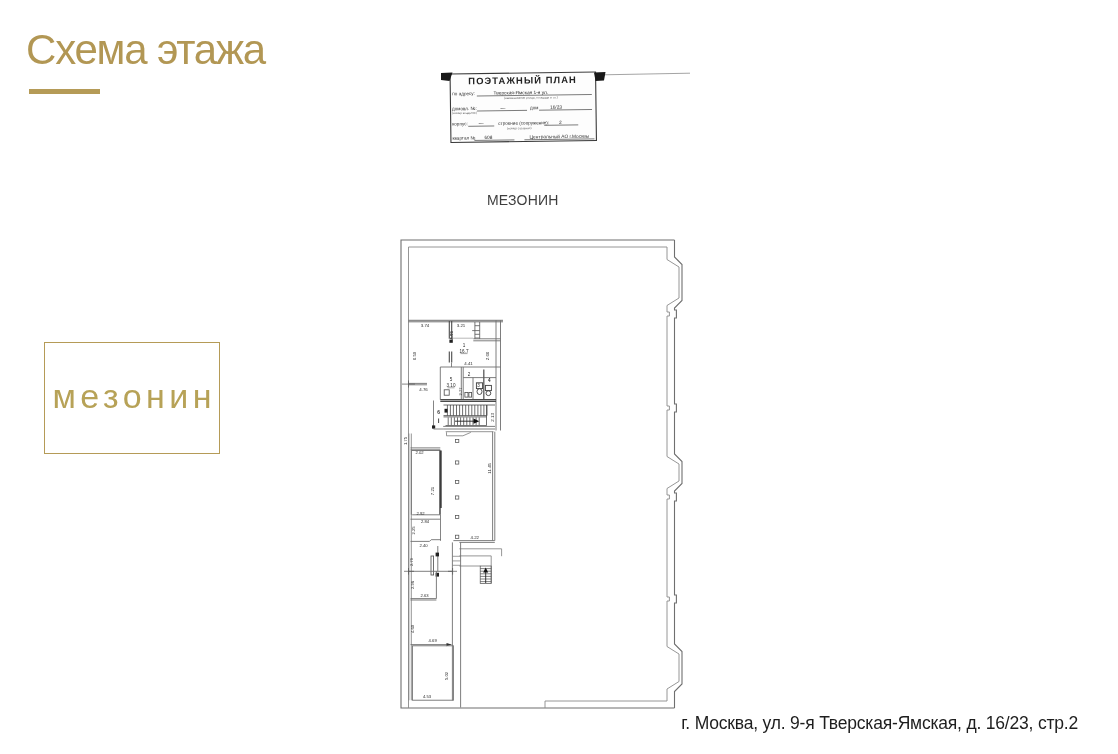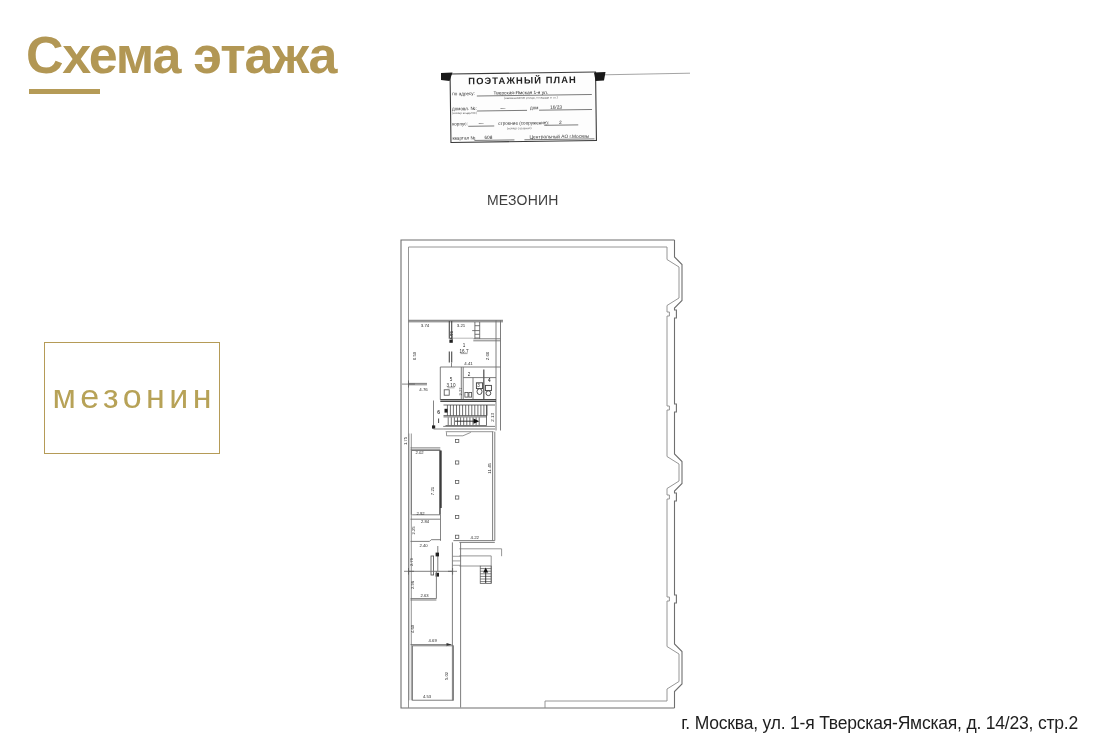--- a/index.html
+++ b/index.html
@@ -3,32 +3,32 @@
 <meta charset="utf-8">
 <style>
   html,body{margin:0;padding:0;}
   body{width:1118px;height:754px;background:#ffffff;position:relative;overflow:hidden;
        font-family:"Liberation Sans", sans-serif;}
   .abs{position:absolute;}
 </style>
 </head>
 <body>
 
-<div class="abs" style="left:26px;top:29px;font-size:52px;font-weight:bold;color:#b29754;letter-spacing:-1.2px;line-height:1;">Схема этажа</div>
+<div class="abs" style="left:26px;top:29px;font-size:42px;font-weight:normal;color:#b29754;letter-spacing:-1.2px;line-height:1;">Схема этажа</div>
 
 <div class="abs" style="left:29px;top:89px;width:71px;height:5px;background:#b59b57;"></div>
 
 <div class="abs" style="left:487px;top:193px;font-size:14px;color:#3e3e3e;letter-spacing:0.2px;line-height:1;filter:blur(0.3px);">МЕЗОНИН</div>
 
 <div class="abs" style="left:44px;top:342px;width:174px;height:110px;border:1.2px solid #b59b57;display:flex;align-items:center;justify-content:center;">
 
 <span style="font-size:34px;color:#b7a257;letter-spacing:4.5px;text-indent:4.5px;position:relative;top:-2px;">мезонин</span>
 </div>
 
-<div class="abs" style="left:578px;top:714px;width:500px;font-size:17.5px;color:#1e1e1e;text-align:right;letter-spacing:-0.2px;line-height:1.1;">г. Москва, ул. 1-я Тверская-Ямская, д. 14/23, стр.2</div>
+<div class="abs" style="left:578px;top:714px;width:500px;font-size:17.5px;color:#1e1e1e;text-align:right;letter-spacing:-0.2px;line-height:1.1;">г. Москва, ул. 9-я Тверская-Ямская, д. 16/23, стр.2</div>
 
 <svg class="abs" style="left:430px;top:58px;filter:blur(0.4px);" width="270" height="100" viewBox="430 58 270 100">
 <g font-family="Liberation Sans, sans-serif" fill="#2e2e2e">
 
 <path d="M604,74.8 L690,73.2" stroke="#9a9a9a" stroke-width="0.9" fill="none"></path>
 <g transform="rotate(-0.75 523 107)">
 
 <rect x="450.5" y="73" width="145.5" height="68.5" fill="#fdfdfd" stroke="#3a3a3a" stroke-width="1.1"></rect>
 
 <text x="523" y="83.6" font-size="9.4" font-weight="bold" letter-spacing="1.1" text-anchor="middle" fill="#222">ПОЭТАЖНЫЙ ПЛАН</text>

